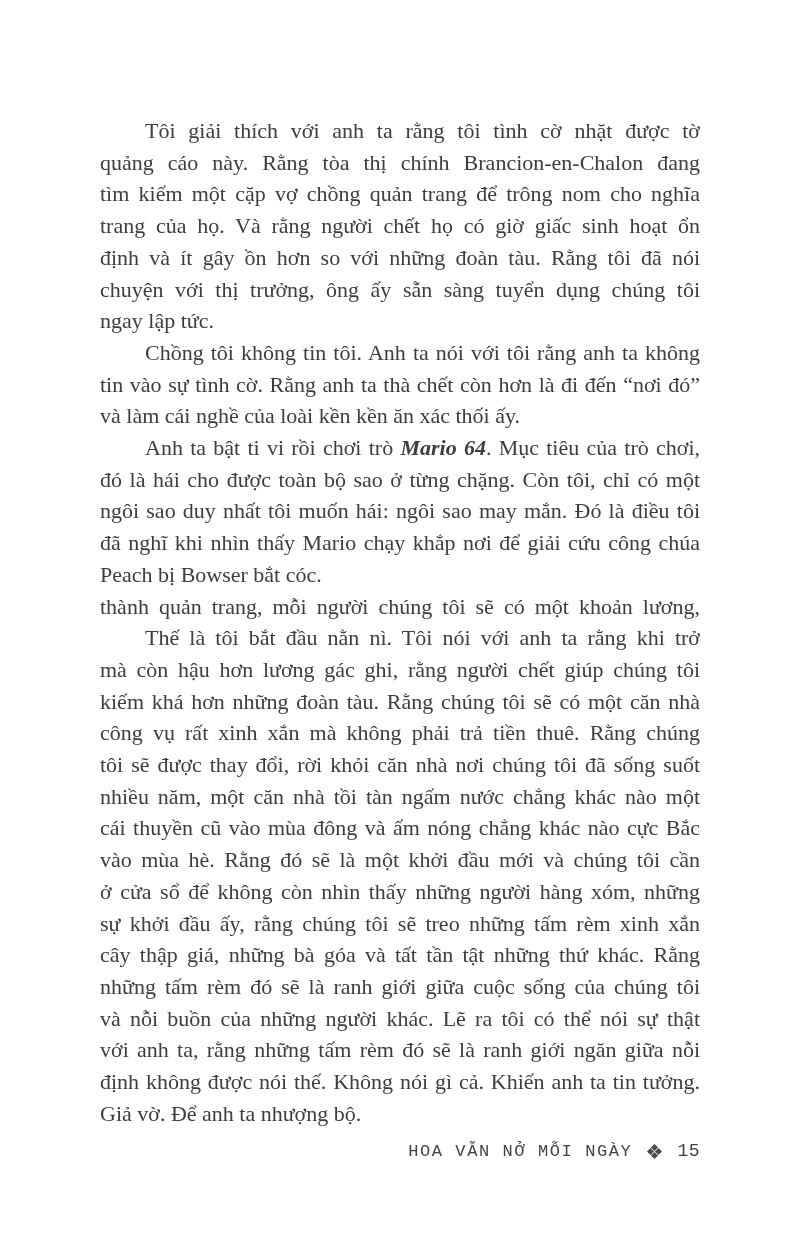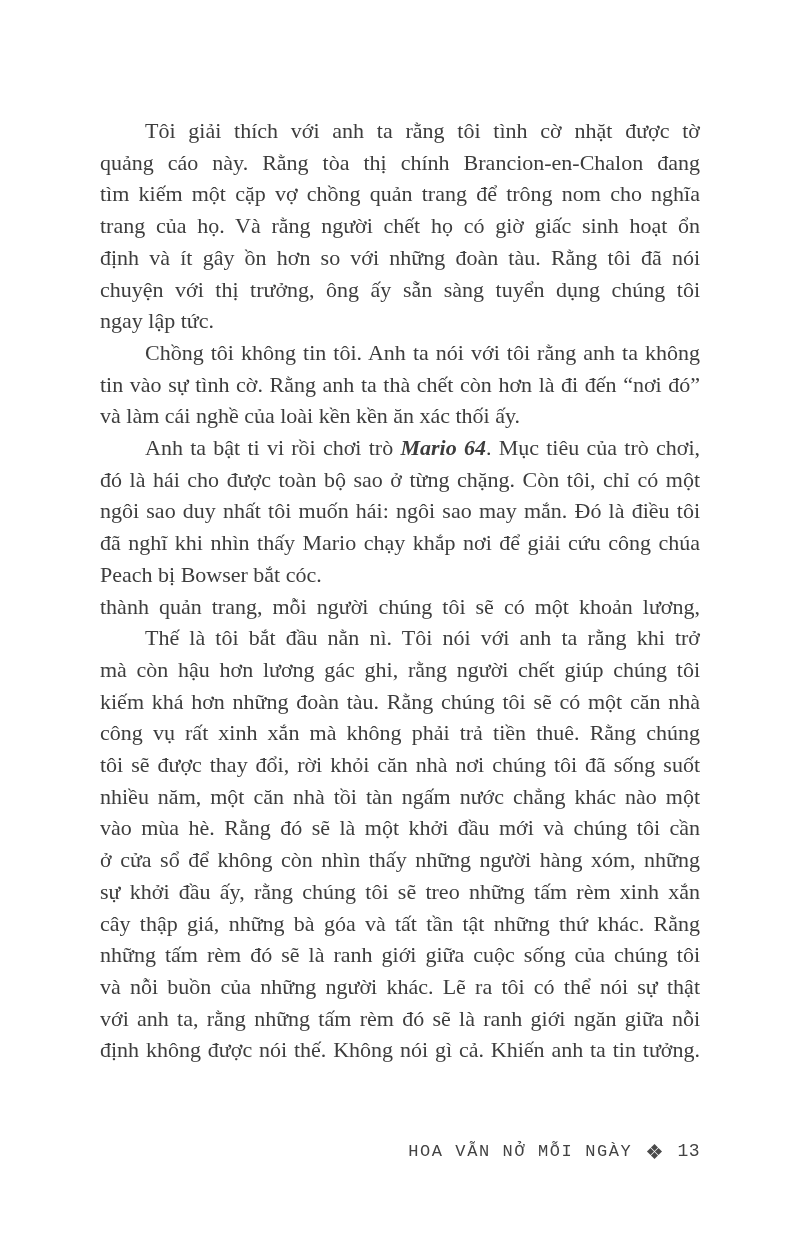--- a/index.html
+++ b/index.html
@@ -82,35 +82,37 @@
         <div class="line last">Peach bị Bowser bắt cóc.</div>
       </div>
       <div class="para">
         <div class="line">thành quản trang, mỗi người chúng tôi sẽ có một khoản lương,</div>
         <div class="line first">Thế là tôi bắt đầu nằn nì. Tôi nói với anh ta rằng khi trở</div>
         <div class="line">mà còn hậu hơn lương gác ghi, rằng người chết giúp chúng tôi</div>
         <div class="line">kiếm khá hơn những đoàn tàu. Rằng chúng tôi sẽ có một căn nhà</div>
         <div class="line">công vụ rất xinh xắn mà không phải trả tiền thuê. Rằng chúng</div>
         <div class="line">tôi sẽ được thay đổi, rời khỏi căn nhà nơi chúng tôi đã sống suốt</div>
         <div class="line">nhiều năm, một căn nhà tồi tàn ngấm nước chẳng khác nào một</div>
+        <div class="line">cái thuyền cũ vào mùa đông và ấm nóng chẳng khác nào cực Bắc</div>
         <div class="line">vào mùa hè. Rằng đó sẽ là một khởi đầu mới và chúng tôi cần</div>
         <div class="line">ở cửa sổ để không còn nhìn thấy những người hàng xóm, những</div>
         <div class="line">sự khởi đầu ấy, rằng chúng tôi sẽ treo những tấm rèm xinh xắn</div>
         <div class="line">cây thập giá, những bà góa và tất tần tật những thứ khác. Rằng</div>
         <div class="line">những tấm rèm đó sẽ là ranh giới giữa cuộc sống của chúng tôi</div>
         <div class="line">và nỗi buồn của những người khác. Lẽ ra tôi có thể nói sự thật</div>
         <div class="line">với anh ta, rằng những tấm rèm đó sẽ là ranh giới ngăn giữa nỗi</div>
         <div class="line">định không được nói thế. Không nói gì cả. Khiến anh ta tin tưởng.</div>
+        <div class="line last">Giả vờ. Để anh ta nhượng bộ.</div>
       </div>
     </div>
 
   <div class="running-footer">
     <span class="footer-title">HOA VẪN NỞ MỖI NGÀY</span>
     <span class="orn">
         <b class="n"></b>
         <b class="s"></b>
         <b class="w"></b>
         <b class="e"></b>
       </span>
-    <span class="page-num">13</span>
+    <span class="page-num">15</span>
   </div>
 
 </div>
 
 </body></html>

